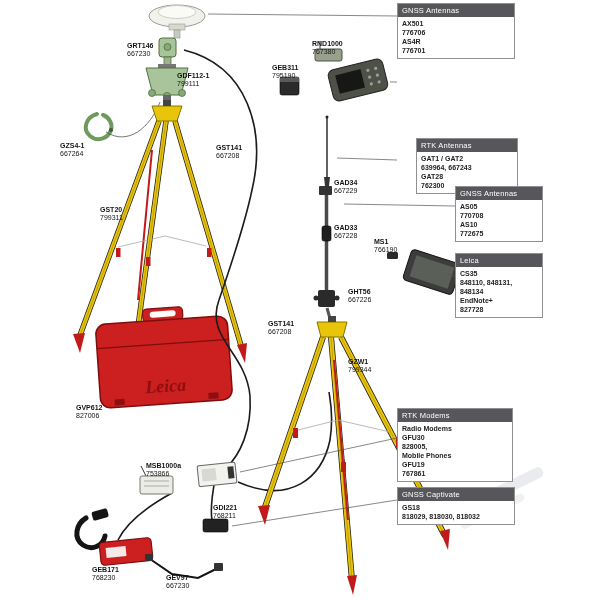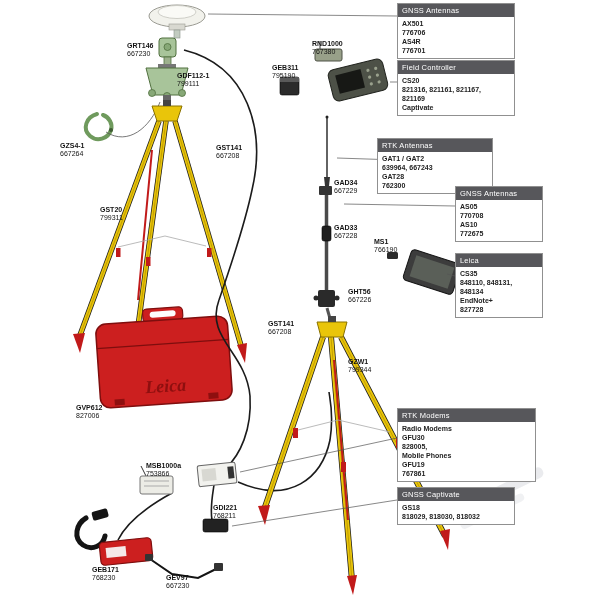--- a/index.html
+++ b/index.html
@@ -277,31 +277,22 @@
   <div class="callout" style="left:397px;top:3px;width:118px">
     <div class="hdr">GNSS Antennas</div>
     <div class="body">
       <div>AX501</div>
       <div>776706</div>
       <div>AS4R</div>
       <div>776701</div>
     </div>
   </div>
 
-  <div class="callout" style="left:397px;top:60px;width:118px">
-    <div class="hdr">Field Controller</div>
-    <div class="body">
-      <div>CS20</div>
-      <div>821316, 821161, 821167,</div>
-      <div>821169</div>
-      <div>Captivate</div>
-    </div>
-  </div>
-
-  <div class="callout" style="left:377px;top:138px;width:116px">
+
+  <div class="callout" style="left:416px;top:138px;width:102px">
     <div class="hdr">RTK Antennas</div>
     <div class="body">
       <div>GAT1 / GAT2</div>
       <div>639964, 667243</div>
       <div>GAT28</div>
       <div>762300</div>
     </div>
   </div>
 
   <div class="callout" style="left:455px;top:186px;width:88px">
@@ -318,21 +309,21 @@
     <div class="hdr">Leica</div>
     <div class="body">
       <div>CS35</div>
       <div>848110, 848131,</div>
       <div>848134</div>
       <div>EndNote+</div>
       <div>827728</div>
     </div>
   </div>
 
-  <div class="callout" style="left:397px;top:408px;width:139px">
+  <div class="callout" style="left:397px;top:408px;width:116px">
     <div class="hdr">RTK Modems</div>
     <div class="body">
       <div>Radio Modems</div>
       <div>GFU30</div>
       <div>828005,</div>
       <div>Mobile Phones</div>
       <div>GFU19</div>
       <div>767861</div>
     </div>
   </div>

